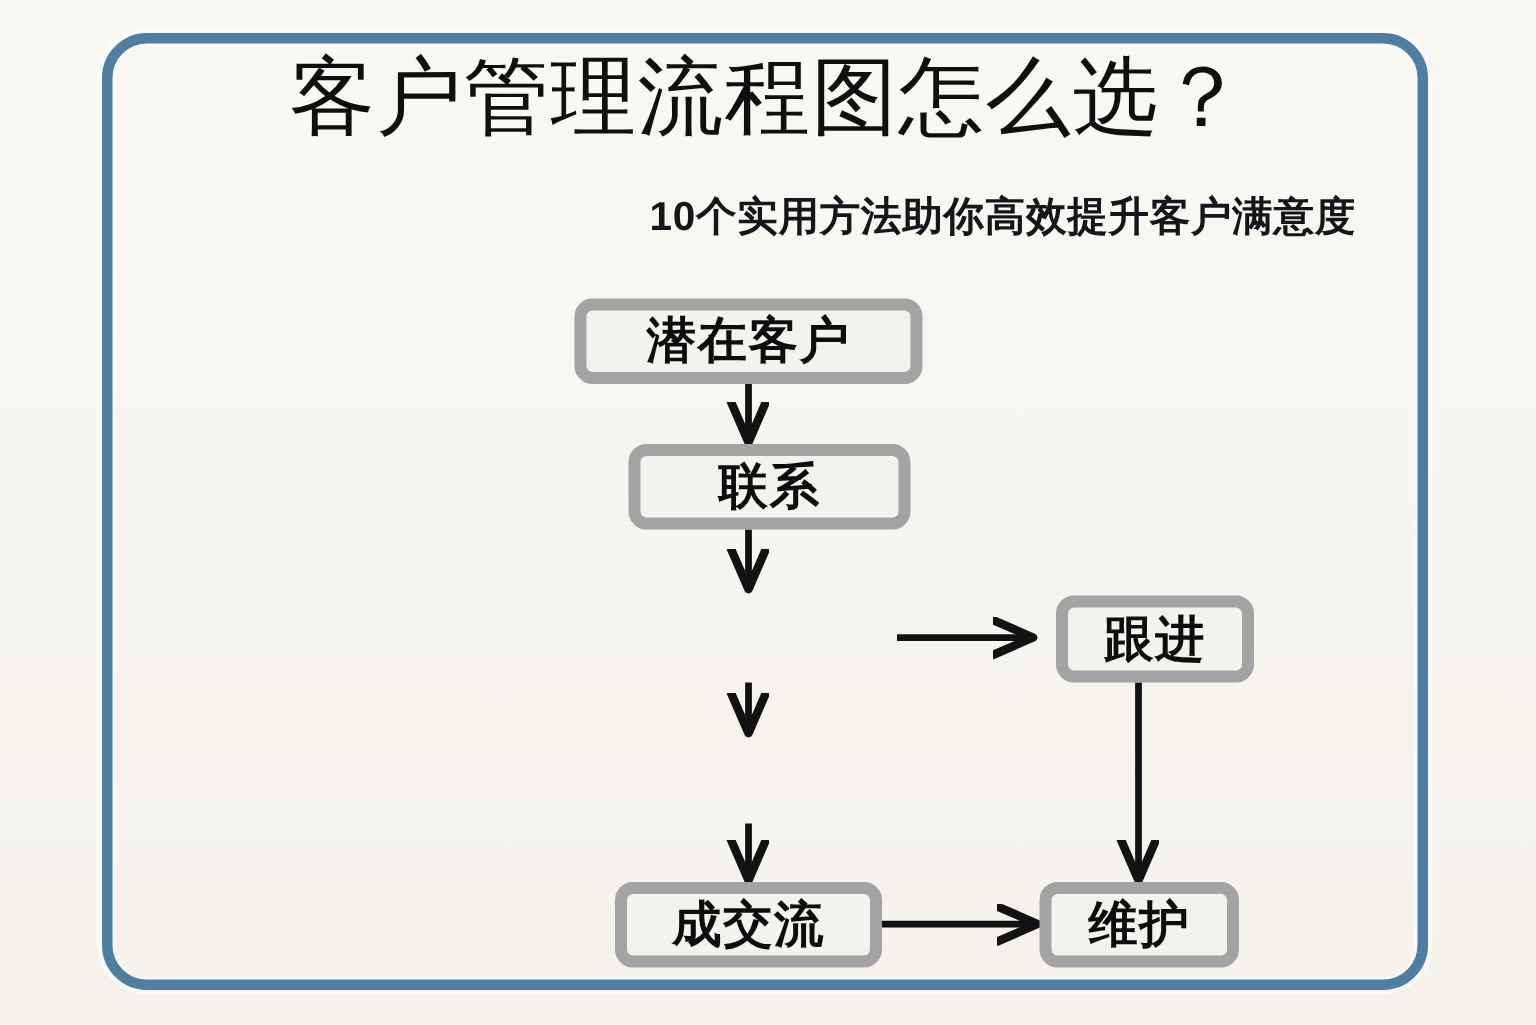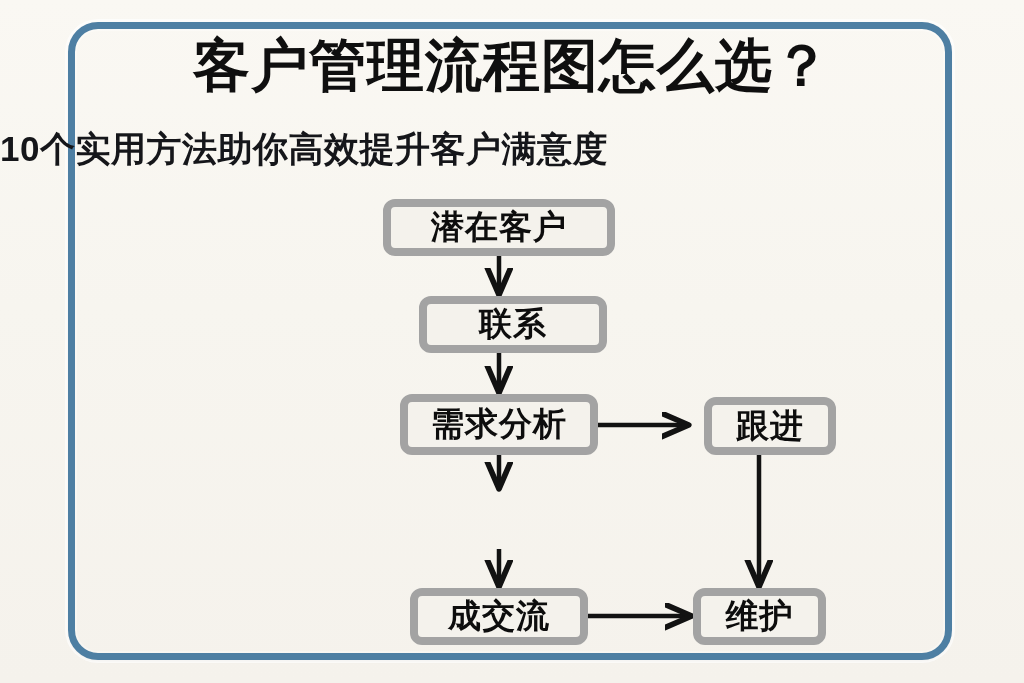--- a/index.html
+++ b/index.html
@@ -39,33 +39,33 @@
       0 1px 3px rgba(0,0,0,0.10);
   }
   
   #title {
     position: absolute;
     left: 0;
     top: 34px;
     width: 1024px;
     text-align: center;
     font-size: 57px;
-    font-weight: 700;
+    font-weight: 400;
     letter-spacing: 1px;
     color: #0f0f0f;
     line-height: 1.12;
     white-space: nowrap;
   }
   #subtitle {
     position: absolute;
     left: 0;
     top: 128px;
     width: 904px;
-    text-align: left;
-    font-size: 35px;
+    text-align: right;
+    font-size: 27px;
     font-weight: 700;
     letter-spacing: 0.5px;
     color: #15161a;
     line-height: 1.2;
     white-space: nowrap;
   }
   
   .node {
     position: absolute;
     box-sizing: border-box;
@@ -135,23 +135,20 @@
   </svg>
 
   <div class="node" id="node-lead">
     <span class="node-label">潜在客户</span>
   </div>
 
   <div class="node" id="node-contact">
     <span class="node-label">联系</span>
   </div>
 
-  <div class="node" id="node-analysis">
-    <span class="node-label">需求分析</span>
-  </div>
 
   <div class="node" id="node-followup">
     <span class="node-label">跟进</span>
   </div>
 
 
   <div class="node" id="node-deal">
     <span class="node-label">成交流</span>
   </div>
 

